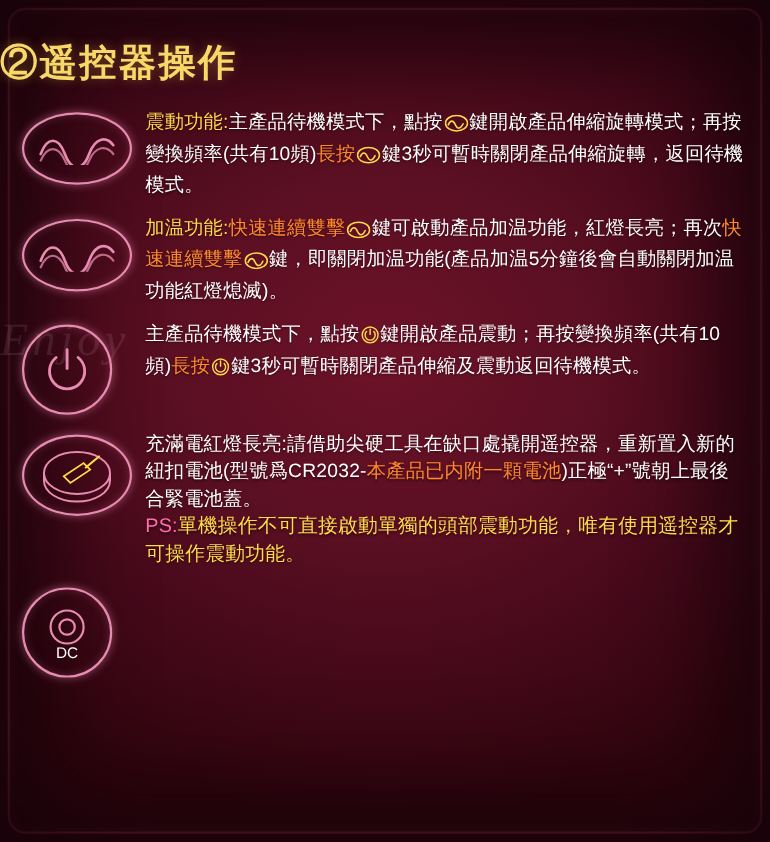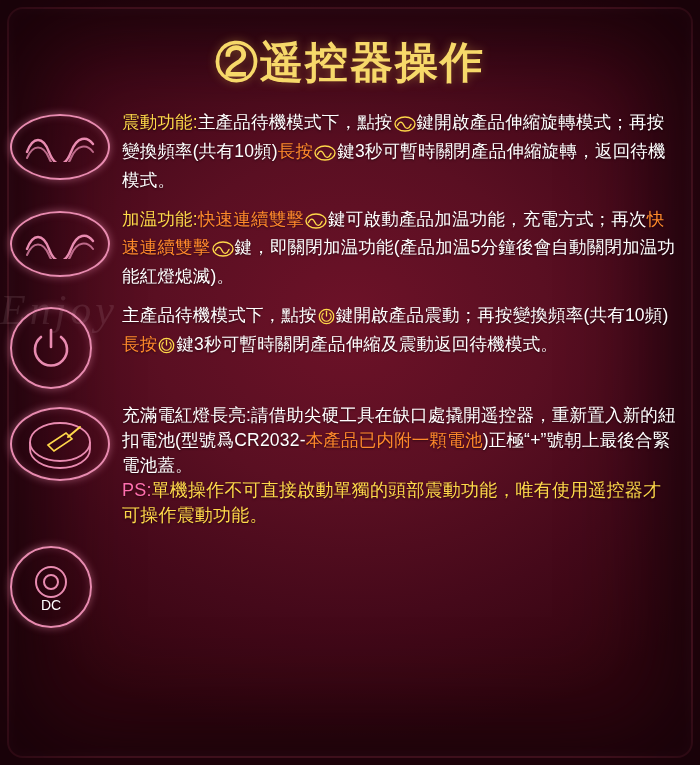--- a/index.html
+++ b/index.html
@@ -48,33 +48,32 @@
     font-style: italic;
     color: rgba(255, 225, 235, 0.10);
     letter-spacing: 4px;
     pointer-events: none;
     z-index: 3;
   }
 
   .title {
     position: relative;
     z-index: 4;
-    text-align: center;
     padding-top: 34px;
-    font-size: 43px;
+    font-size: 34px;
     font-weight: bold;
     color: #f7d96a;
     letter-spacing: 2px;
     text-shadow: 0 0 10px rgba(255,200,80,0.35);
   }
 
   .rows {
     position: relative;
     z-index: 4;
-    padding: 18px 22px 0 10px;
+    padding: 18px 22px 0 20px;
   }
   .row {
     display: flex;
     align-items: flex-start;
     margin-bottom: 14px;
   }
   .icon-cell {
     width: 112px;
     flex: 0 0 112px;
     display: flex;
@@ -158,21 +157,21 @@
           <svg class="wave-svg" width="74" height="30" viewBox="0 0 74 30">
             <path d="M4 20 C10 4, 20 4, 26 20 S42 36, 48 20 S64 4, 70 12" fill="none" stroke="#e88bb0" stroke-width="2.4" stroke-linecap="round"></path>
             <path d="M4 26 C10 12, 20 12, 26 26 S42 40, 48 26 S64 12, 70 20" fill="none" stroke="#e88bb0" stroke-width="2" stroke-linecap="round" opacity="0.75"></path>
           </svg>
         </div>
       </div>
       <div class="text-cell">
         <span class="yellow">加温功能:</span><span class="orange">快速連續雙擊</span><span class="inline-ico"><svg width="22" height="16" viewBox="0 0 22 16">
               <ellipse cx="11" cy="8" rx="10" ry="7" fill="none" stroke="#ffd94a" stroke-width="1.4"></ellipse>
               <path d="M3.5 9.5 C5.5 5, 8 5, 10 9.5 S15 13, 17 8.5" fill="none" stroke="#ffd94a" stroke-width="1.4" stroke-linecap="round"></path>
-            </svg></span><span>鍵可啟動產品加温功能，充電方式；再次</span><span class="orange">快速連續雙擊</span><span class="inline-ico"><svg width="22" height="16" viewBox="0 0 22 16">
+            </svg></span><span>鍵可啟動產品加温功能，紅燈長亮；再次</span><span class="orange">快速連續雙擊</span><span class="inline-ico"><svg width="22" height="16" viewBox="0 0 22 16">
               <ellipse cx="11" cy="8" rx="10" ry="7" fill="none" stroke="#ffd94a" stroke-width="1.4"></ellipse>
               <path d="M3.5 9.5 C5.5 5, 8 5, 10 9.5 S15 13, 17 8.5" fill="none" stroke="#ffd94a" stroke-width="1.4" stroke-linecap="round"></path>
             </svg></span><span>鍵，即關閉加温功能(產品加温5分鐘後會自動關閉加温功能紅燈熄滅)。</span>
       </div>
     </div>
 
     <div class="row">
       <div class="icon-cell">
         <div class="oval round">
           <svg width="40" height="44" viewBox="0 0 40 44">

